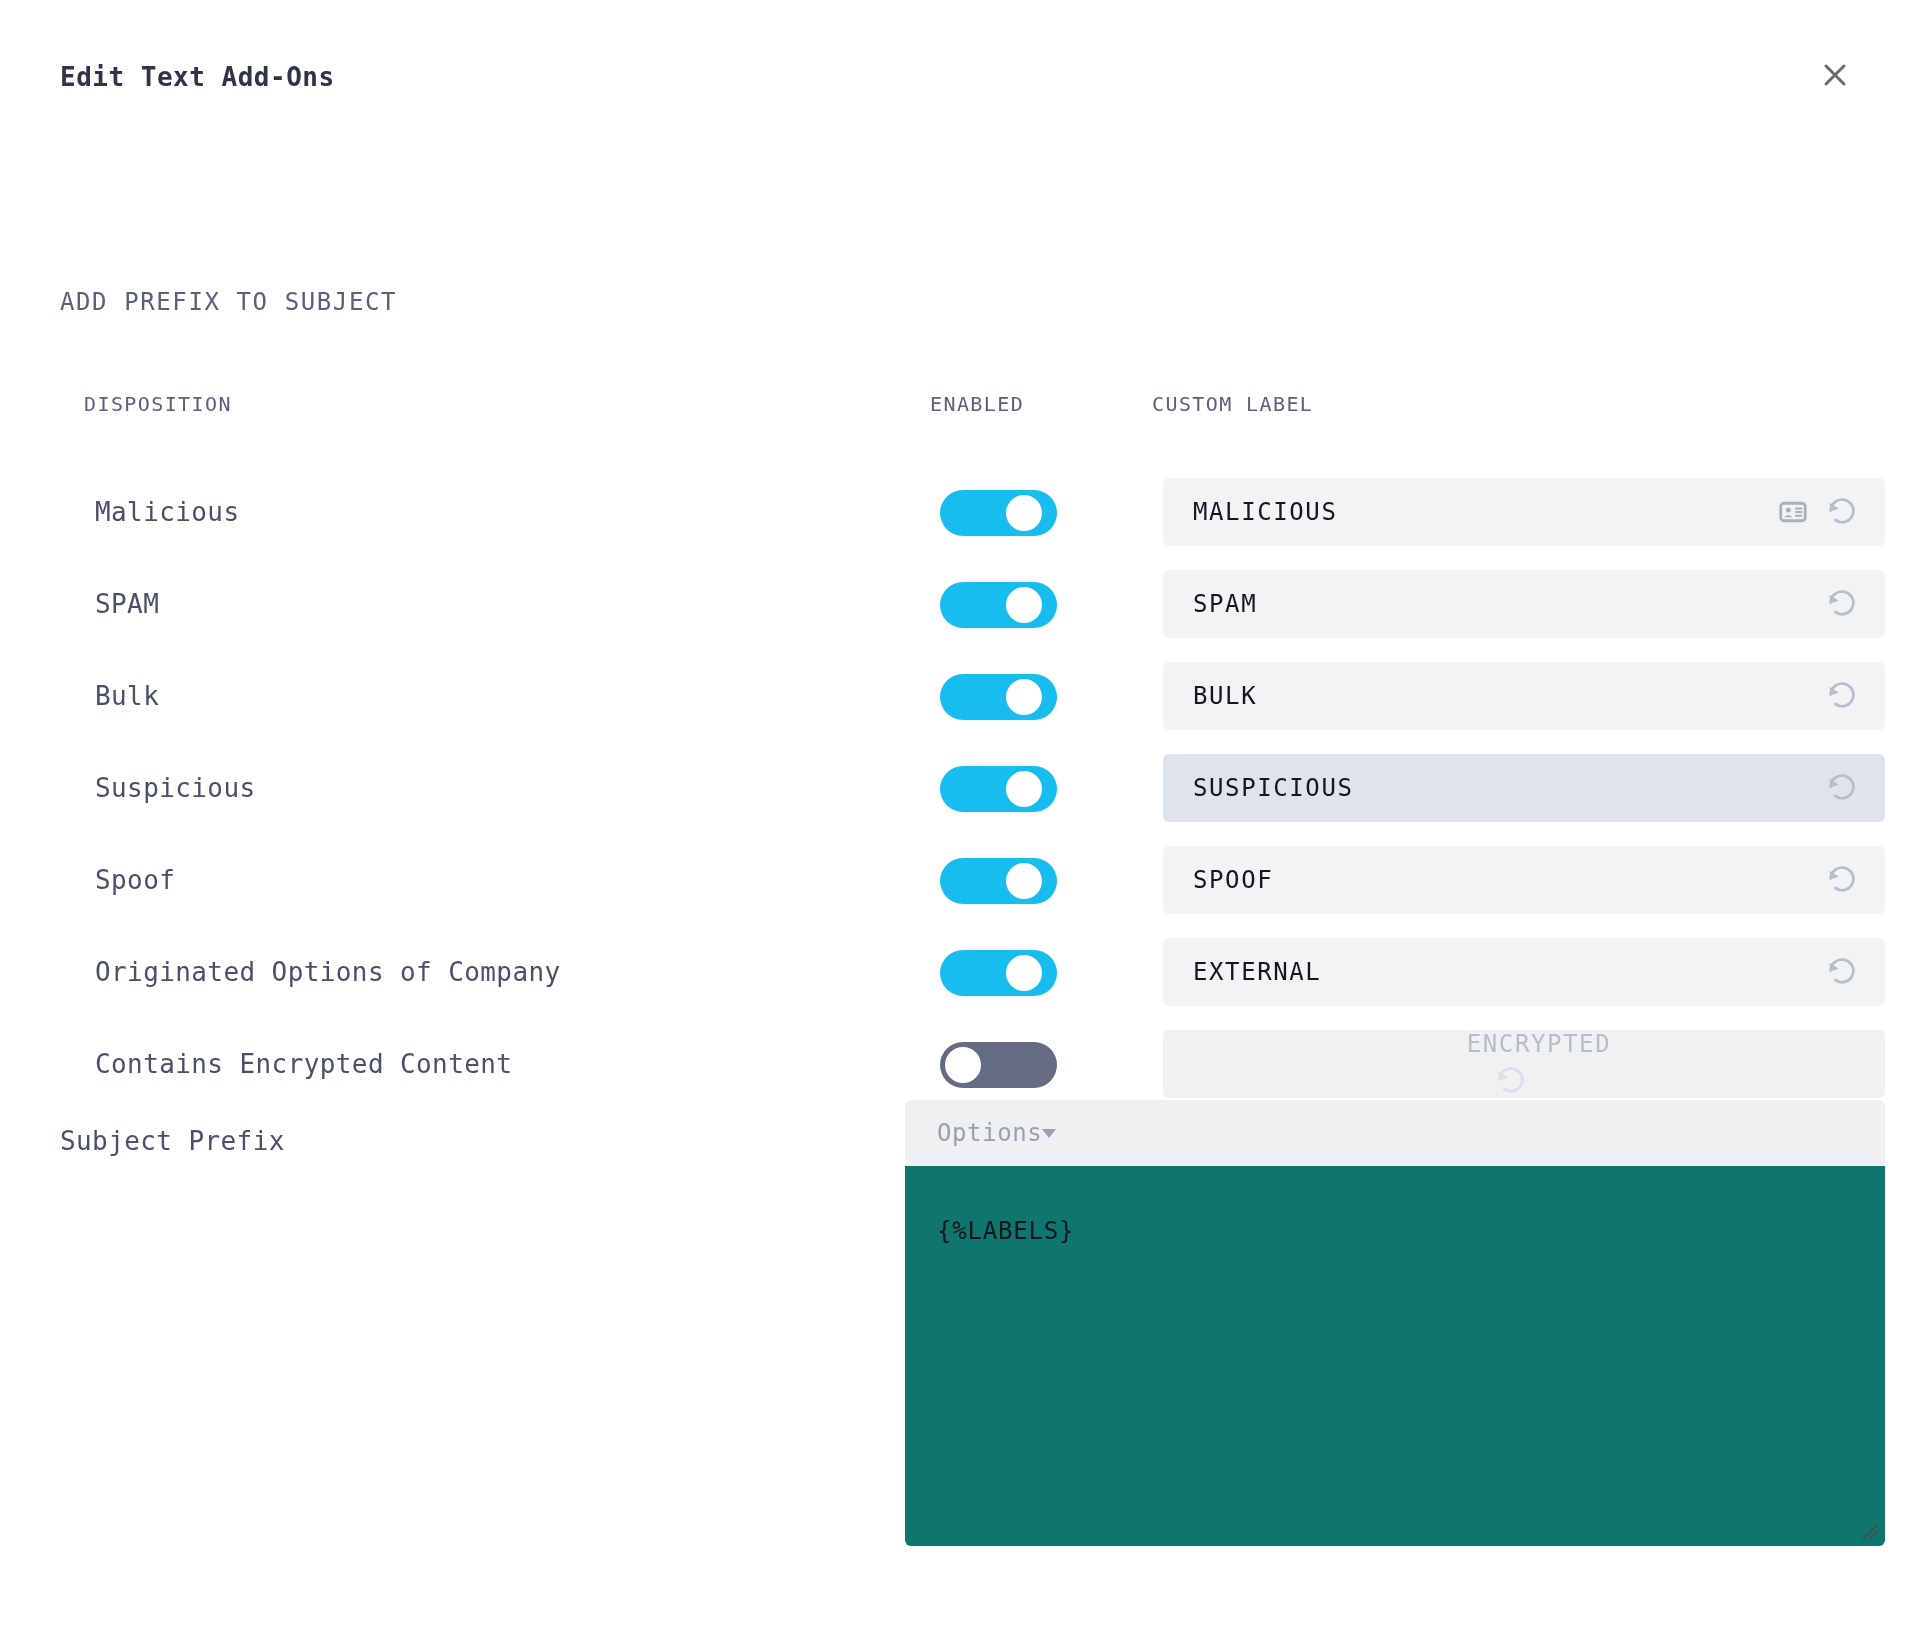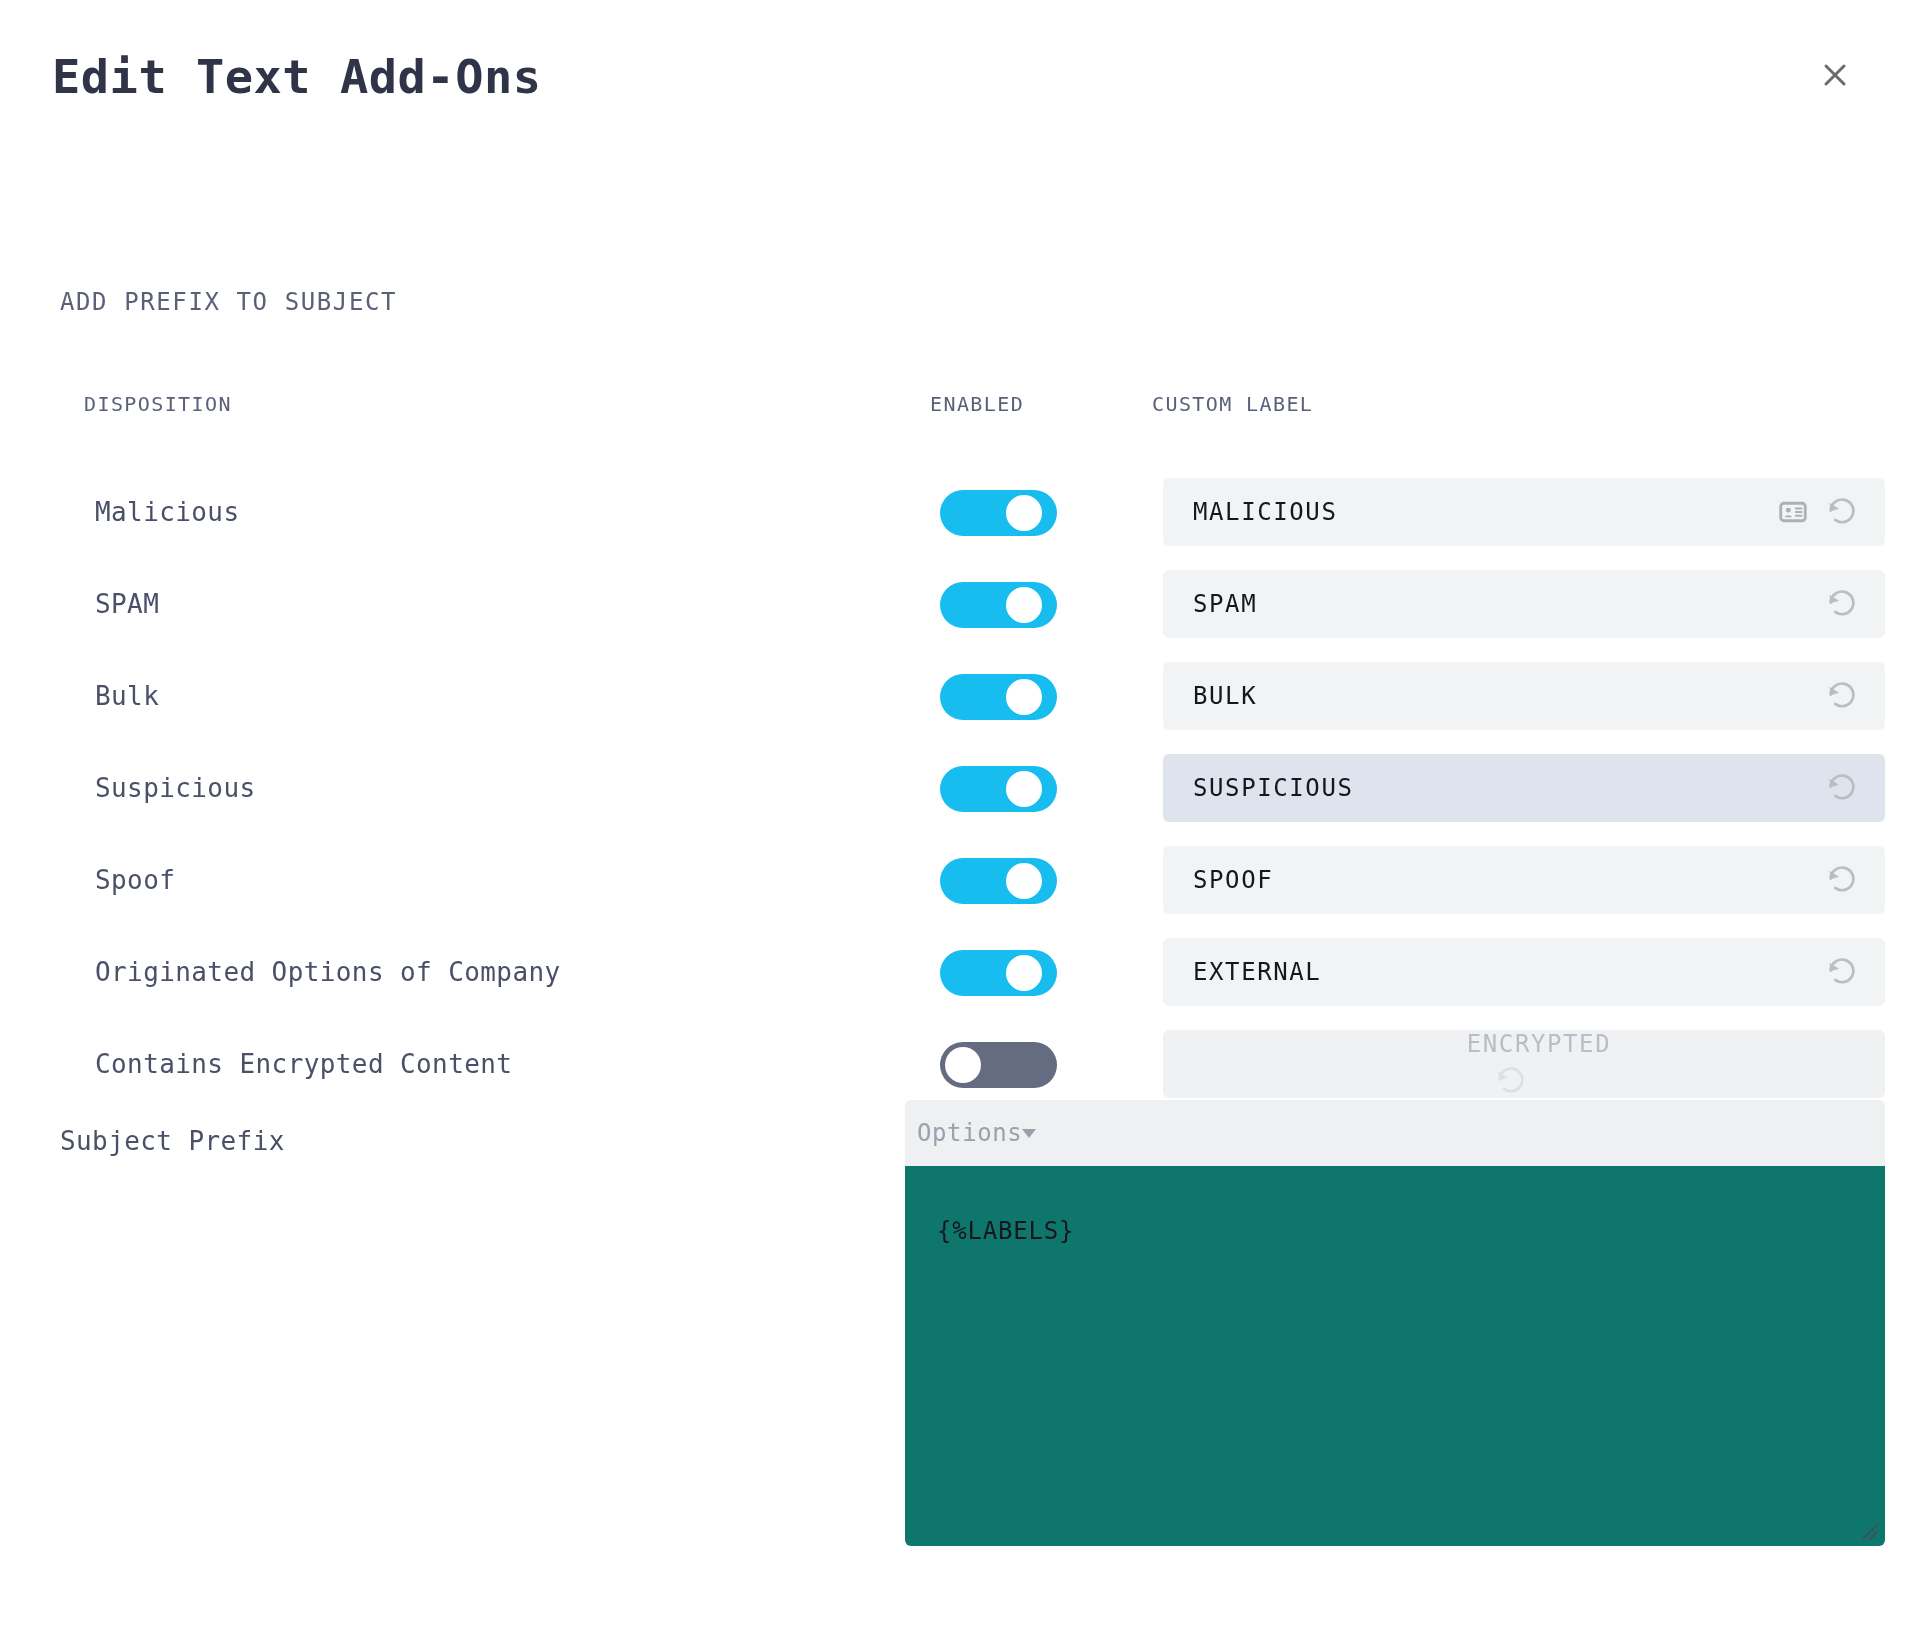--- a/index.html
+++ b/index.html
@@ -22,23 +22,23 @@
   
   .dialog-header {
     position: absolute;
     top: 54px;
     left: 0;
     right: 0;
     height: 60px;
   }
   .dialog-title {
     position: absolute;
-    left: 52px;
+    left: 60px;
     top: 0;
-    font-size: 47px;
+    font-size: 26px;
     font-weight: 700;
     letter-spacing: 0.5px;
     color: #2f3448;
     line-height: 46px;
     white-space: nowrap;
   }
   .close-button {
     position: absolute;
     right: 46px;
     top: -6px;
@@ -195,21 +195,21 @@
     height: 446px;
   }
   .editor-toolbar {
     height: 66px;
     background: #eef0f2;
     border-radius: 6px 6px 0 0;
     display: flex;
     align-items: center;
   }
   .options-button {
-    margin-left: 12px;
+    margin-left: 32px;
     display: flex;
     align-items: center;
     cursor: pointer;
     background: transparent;
     border: none;
     font-family: inherit;
   }
   .options-label {
     font-size: 24px;
     color: #9aa0ac;

